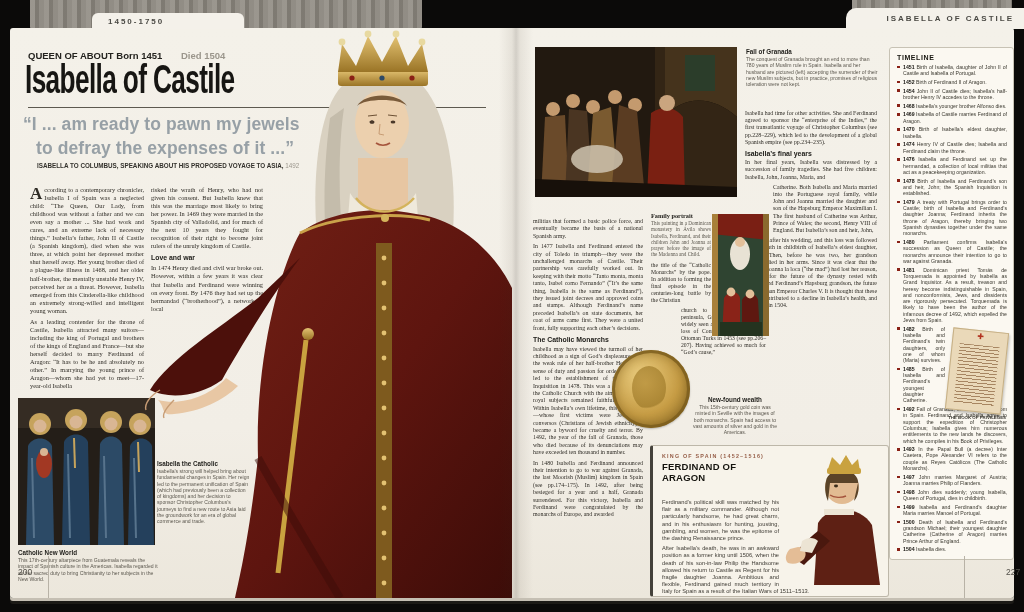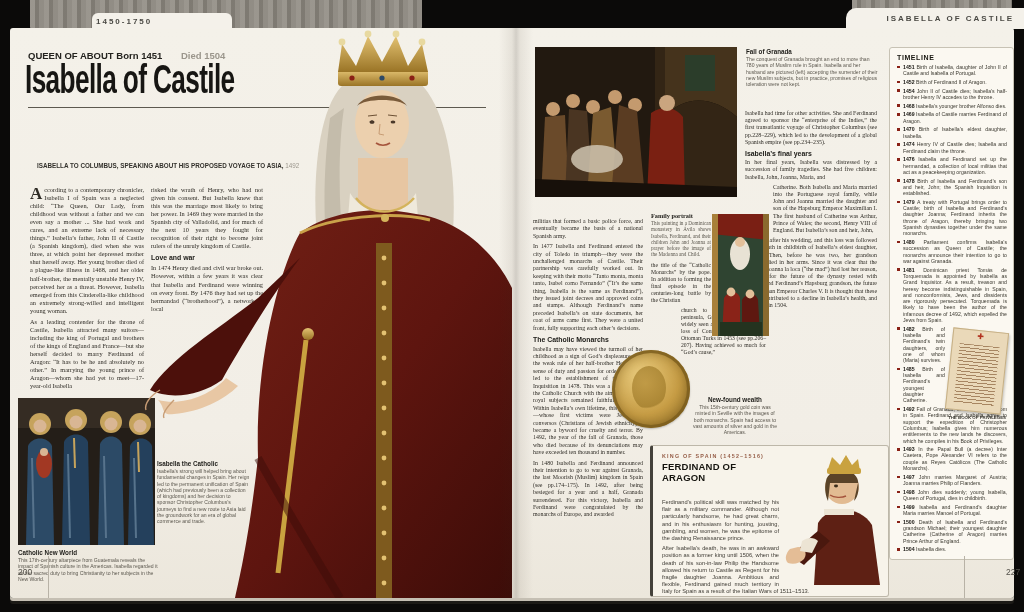--- a/index.html
+++ b/index.html
@@ -6,21 +6,21 @@
   .stage{position:relative;width:1024px;height:612px;background:#0b0a09;overflow:hidden;
          font-family:"Liberation Sans",sans-serif;-webkit-font-smoothing:antialiased;}
   
   .strip{position:absolute;top:0;background:
       repeating-linear-gradient(90deg,#b4afa6 0 5px,#938e85 5px 9px,#a9a49b 9px 14px);
       opacity:.85;}
   .strip.l{left:30px;width:392px;height:29px;border-radius:0 0 2px 2px;}
   .strip.r{left:852px;width:160px;height:25px;}
   .tab{position:absolute;background:#f4f1ea;color:#4a4944;font-size:8px;font-weight:bold;
        letter-spacing:2px;display:flex;align-items:center;z-index:5;}
-  .tab.l{left:92px;top:13px;width:136px;height:16px;border-radius:6px 6px 0 0;padding-left:4px;}
+  .tab.l{left:92px;top:13px;width:136px;height:16px;border-radius:6px 6px 0 0;padding-left:16px;}
   .tab.r{left:846px;top:8px;width:168px;height:21px;border-radius:10px 0 0 0;justify-content:flex-end;padding-right:10px;}
   .spread{position:absolute;left:10px;top:28px;width:1004px;height:570px;border-radius:3px;
           background:linear-gradient(180deg,#f4f1e9 0%,#f2eee6 70%,#ece7dc 100%);
           box-shadow:0 3px 0 rgba(216,210,196,.9),0 6px 0 rgba(30,28,24,.9);}
   .gutter{position:absolute;left:489px;top:0;width:34px;height:570px;pointer-events:none;z-index:6;
           background:linear-gradient(90deg,rgba(60,45,30,0),rgba(60,45,30,.08) 38%,rgba(35,26,18,.16) 50%,rgba(60,45,30,.08) 62%,rgba(60,45,30,0));}
   .page{position:absolute;top:0;width:502px;height:570px;}
   .pl{left:0;} .pr{left:502px;}
 
   
@@ -120,20 +120,22 @@
 
     <div class="page pl">
       <div class="eyebrow">
         <span>QUEEN OF ABOUT</span>
         <span class="born">Born 1451</span>
         <span class="died">Died 1504</span>
       </div>
       <div class="ptitle">Isabella of Castile</div>
       <div class="rule"></div>
       <div class="quote">
+        <div class="q1">“I ... am ready to pawn my jewels</div>
+        <div class="q2">to defray the expenses of it ...”</div>
       </div>
       <div class="attrib">
         <span>ISABELLA TO COLUMBUS, SPEAKING ABOUT HIS PROPOSED VOYAGE TO ASIA,</span>
         <span class="yr">1492</span>
       </div>
 
       <div class="bodycol col1">
         <p><span class="dropcap">A</span><span>ccording to a contemporary chronicler, Isabella I of Spain was a neglected child: “The Queen, Our Lady, from childhood was without a father and we can even say a mother ... She had work and cares, and an extreme lack of necessary things.” Isabella’s father, John II of Castile (a Spanish kingdom), died when she was three, at which point her depressed mother shut herself away. Her young brother died of a plague-like illness in 1468, and her older half-brother, the mentally unstable Henry IV, perceived her as a threat. However, Isabella emerged from this Cinderella-like childhood an extremely strong-willed and intelligent young woman.</span></p>
         <p>As a leading contender for the throne of Castile, Isabella attracted many suitors—including the king of Portugal and brothers of the kings of England and France—but she herself decided to marry Ferdinand of Aragon: “It has to be he and absolutely no other.” In marrying the young prince of Aragon—whom she had yet to meet—17-year-old Isabella</p>
       </div>

